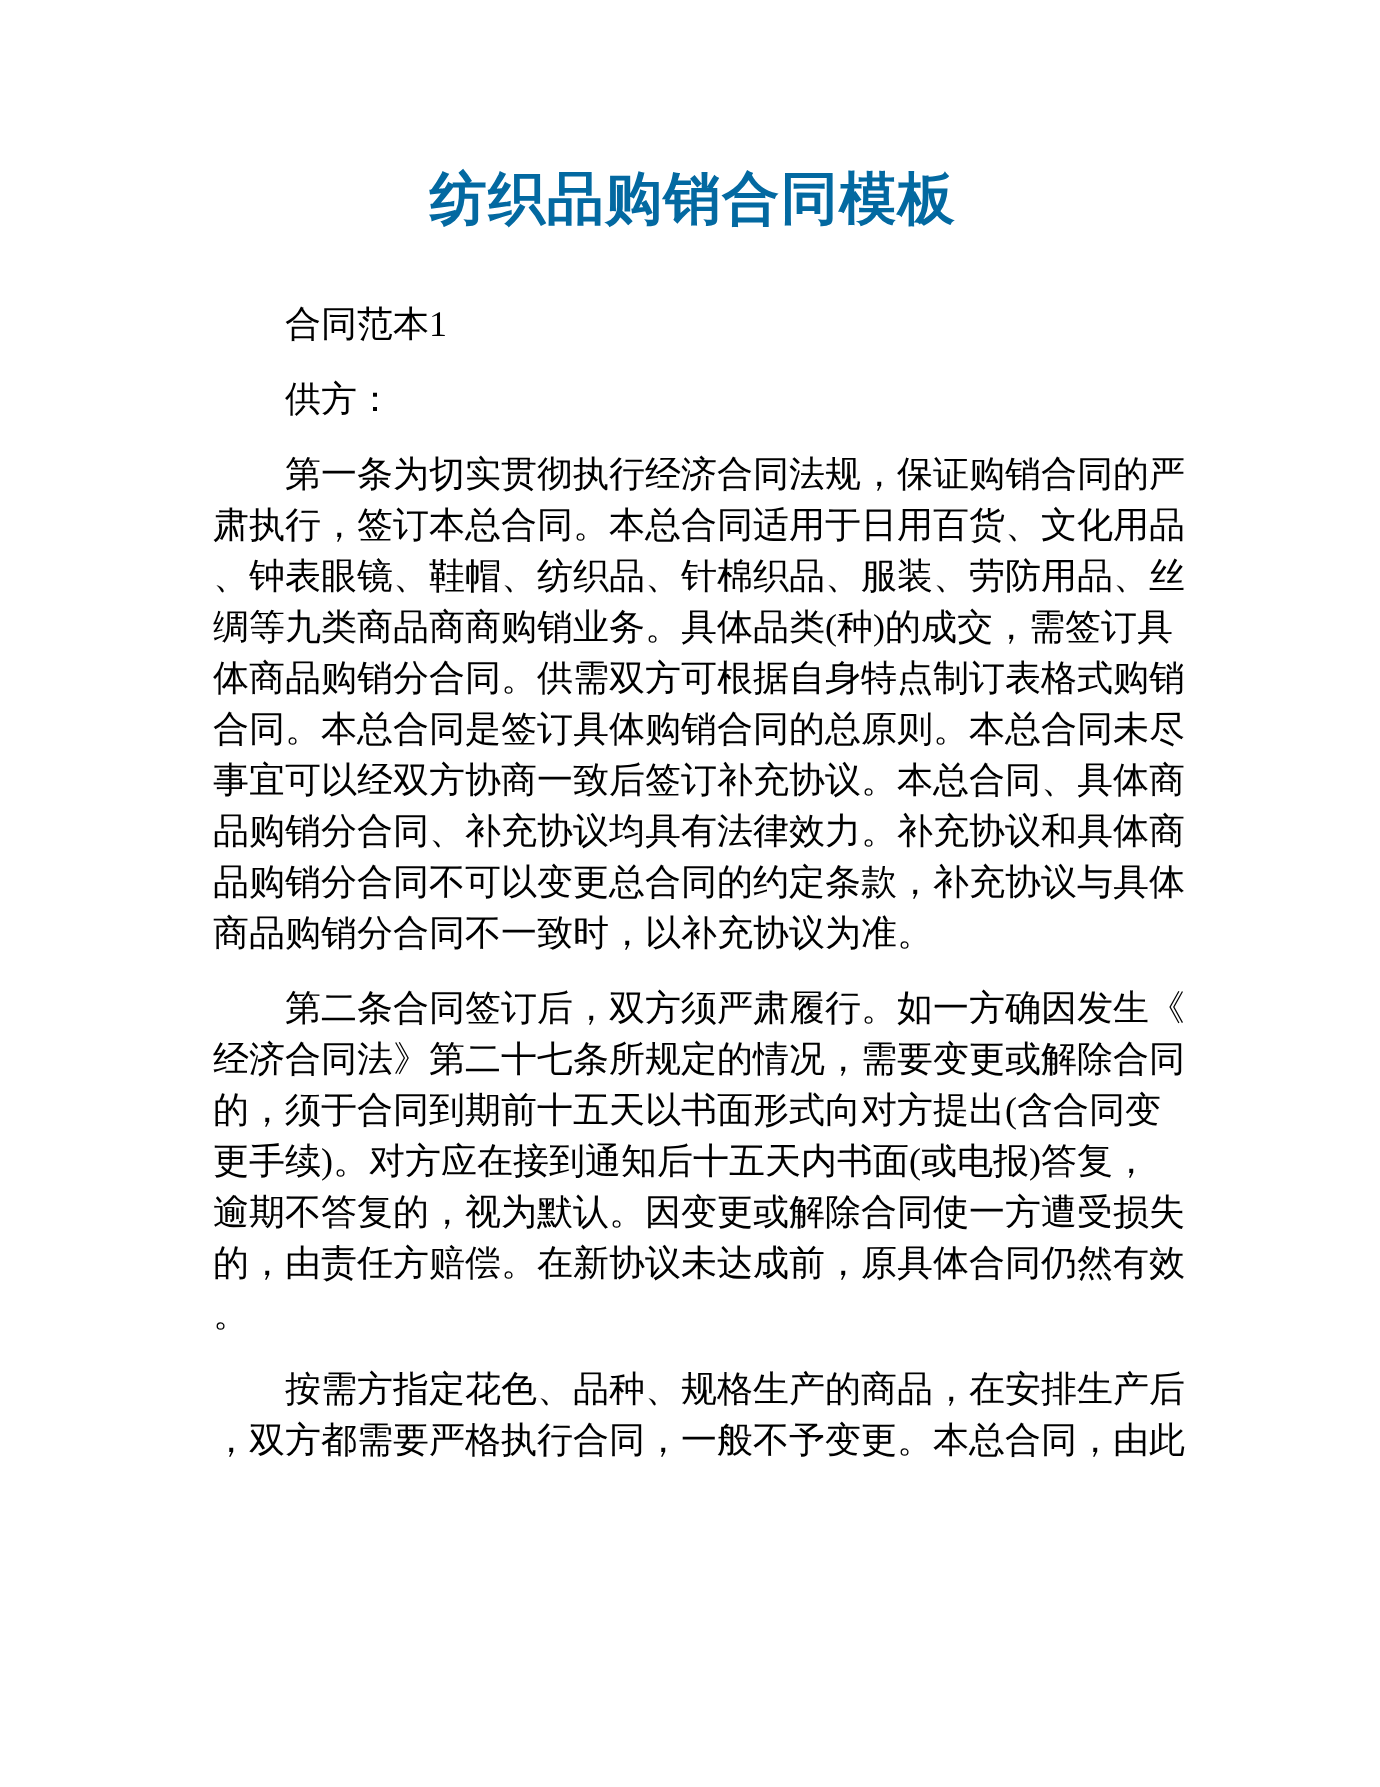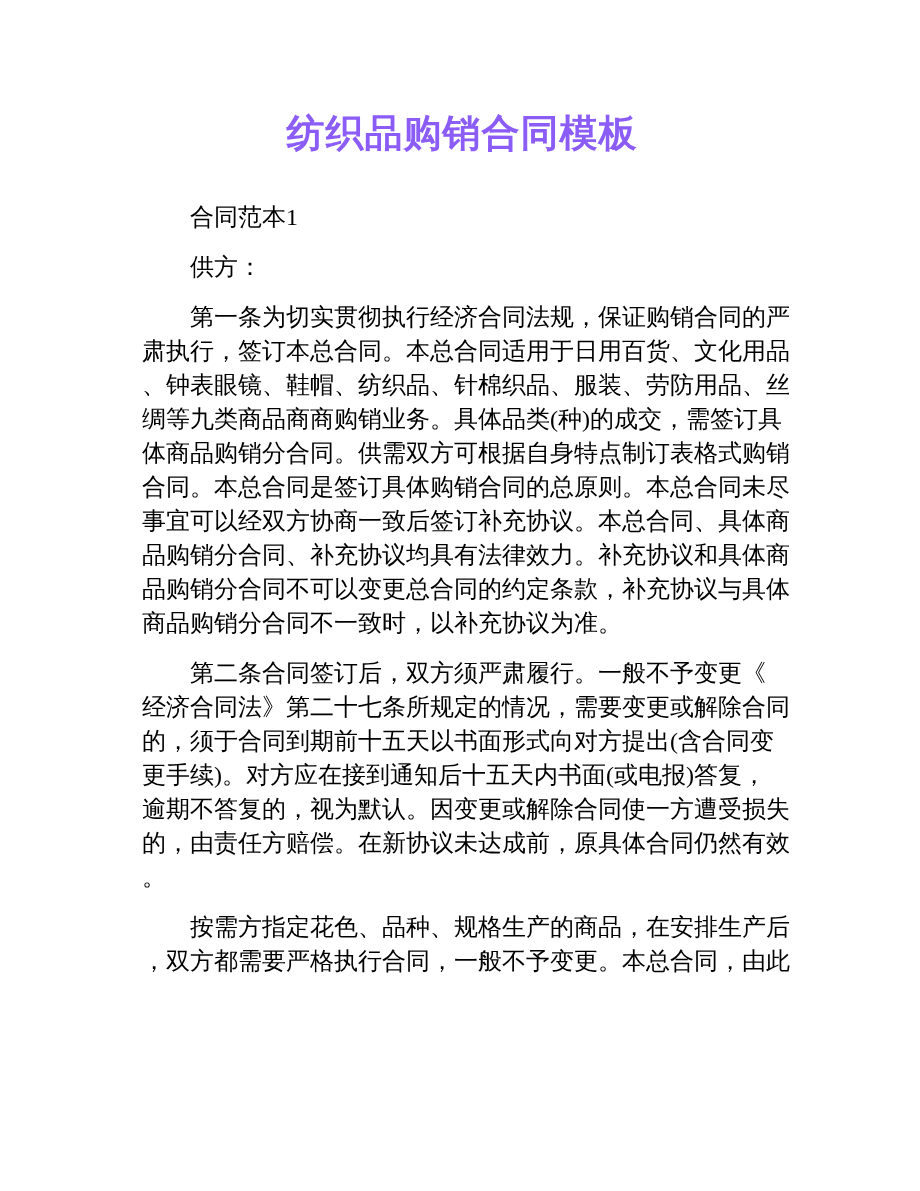--- a/index.html
+++ b/index.html
@@ -21,21 +21,21 @@
     overflow: hidden;
   }
   .doc-title {
     font-family: "Liberation Sans", "DejaVu Sans", sans-serif;
     font-weight: 700;
     font-size: 38px;
     line-height: 50px;
     text-align: center;
     letter-spacing: 1px;
     margin: 0 0 42px 0;
-    color: #8b5cf6;
+    color: #0369a1;
   }
   .line, .para {
     font-family: "Liberation Serif", "DejaVu Serif", serif;
     font-size: 24px;
     line-height: 34px;
     margin: 16px 12px;
     color: #000000;
     text-indent: 2em;
     white-space: pre;
     text-align: left;
@@ -56,21 +56,21 @@
 肃执行，签订本总合同。本总合同适用于日用百货、文化用品
 、钟表眼镜、鞋帽、纺织品、针棉织品、服装、劳防用品、丝
 绸等九类商品商商购销业务。具体品类(种)的成交，需签订具
 体商品购销分合同。供需双方可根据自身特点制订表格式购销
 合同。本总合同是签订具体购销合同的总原则。本总合同未尽
 事宜可以经双方协商一致后签订补充协议。本总合同、具体商
 品购销分合同、补充协议均具有法律效力。补充协议和具体商
 品购销分合同不可以变更总合同的约定条款，补充协议与具体
 商品购销分合同不一致时，以补充协议为准。</p>
 
-  <p class="para">第二条合同签订后，双方须严肃履行。一般不予变更《
+  <p class="para">第二条合同签订后，双方须严肃履行。如一方确因发生《
 经济合同法》第二十七条所规定的情况，需要变更或解除合同
 的，须于合同到期前十五天以书面形式向对方提出(含合同变
 更手续)。对方应在接到通知后十五天内书面(或电报)答复，
 逾期不答复的，视为默认。因变更或解除合同使一方遭受损失
 的，由责任方赔偿。在新协议未达成前，原具体合同仍然有效
 。</p>
 
   <p class="para">按需方指定花色、品种、规格生产的商品，在安排生产后
 ，双方都需要严格执行合同，一般不予变更。本总合同，由此</p>
 </div>

